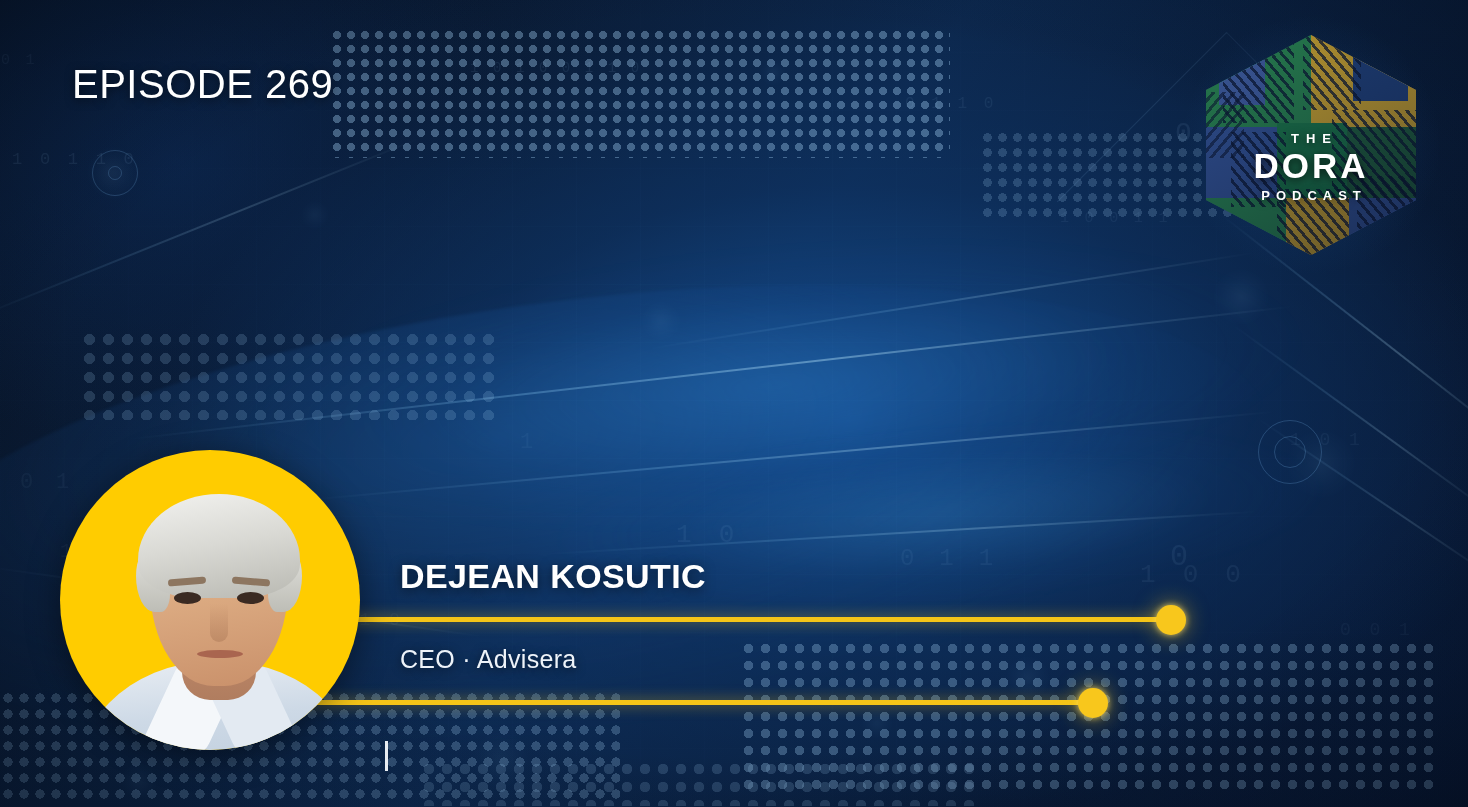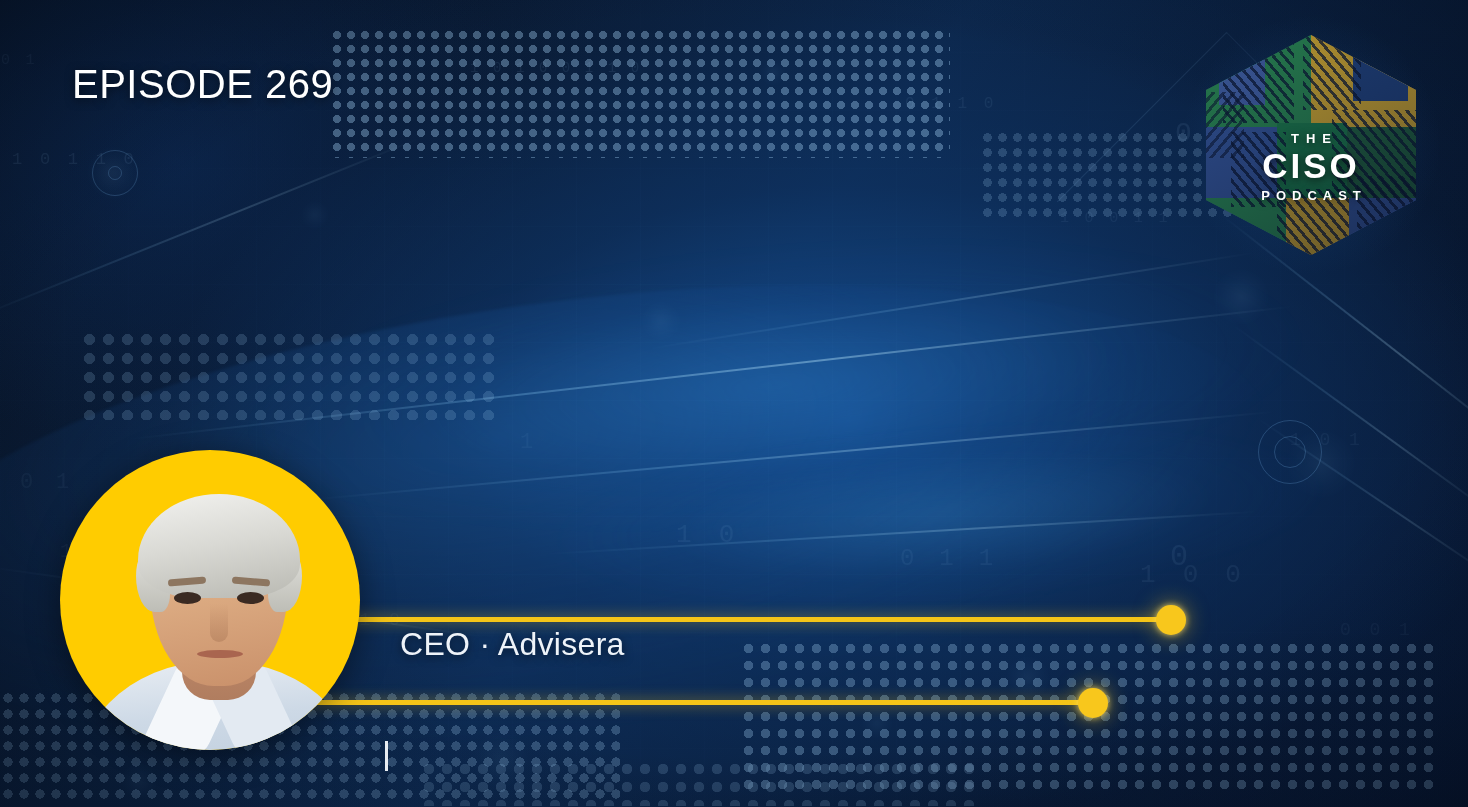--- a/index.html
+++ b/index.html
@@ -225,22 +225,22 @@
   .guest-name {
     position:absolute;
     left:400px; top:557px;
     font-size:34px; font-weight:700;
     color:#ffffff;
     letter-spacing:0.4px;
     text-shadow:0 2px 12px rgba(0,0,0,.6);
   }
   .guest-role {
     position:absolute;
-    left:400px; top:626px;
-    font-size:32px; font-weight:400;
+    left:400px; top:645px;
+    font-size:25px; font-weight:400;
     color:#eef3f9;
     letter-spacing:0.3px;
     text-shadow:0 2px 10px rgba(0,0,0,.6);
   }
 
   
   .connector { position:absolute; height:5px; background:#F5C518;
     box-shadow:0 0 14px rgba(245,197,24,.55); border-radius:2px; }
   .connector.one { left:170px; top:617px; width:1004px; }
   .connector.two { left:170px; top:700px; width:922px; }
@@ -412,20 +412,21 @@
       <div class="p-hair"></div>
       <div class="p-brow-l"></div>
       <div class="p-brow-r"></div>
       <div class="p-eye-l"></div>
       <div class="p-eye-r"></div>
       <div class="p-nose"></div>
       <div class="p-mouth"></div>
     </div>
   </div>
 
+  <div class="guest-name">DEJEAN KOSUTIC</div>
   <div class="guest-role">CEO · Advisera</div>
 
   <div class="caret"></div>
 
   <div class="logo-glow"></div>
   <div class="logo">
     <div class="hex">
       <div class="facet f1"></div>
       <div class="facet f2"></div>
       <div class="facet f3"></div>
@@ -440,18 +441,18 @@
       <div class="stripes st2"></div>
       <div class="stripes st3"></div>
       <div class="stripes st4"></div>
       <div class="stripes st5"></div>
       <div class="stripes st6"></div>
       <div class="stripes st7"></div>
       <div class="shade"></div>
     </div>
     <div class="wordmark">
       <div class="lw-the">THE</div>
-      <div class="lw-ciso">CISO</div>
+      <div class="lw-ciso">DORA</div>
       <div class="lw-podcast">PODCAST</div>
     </div>
   </div>
 
 </div>
 
 </body></html>

